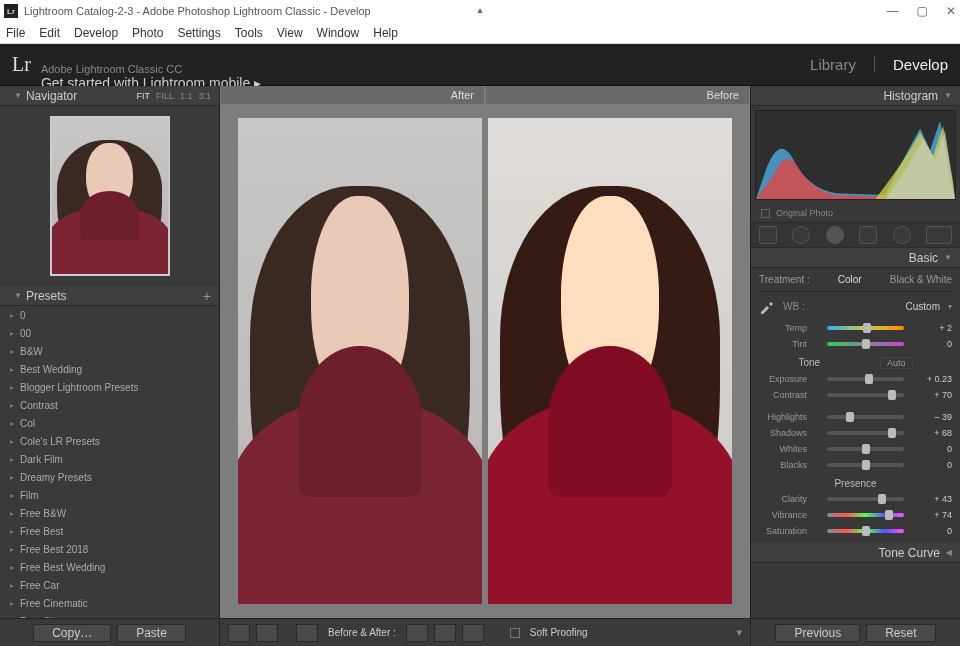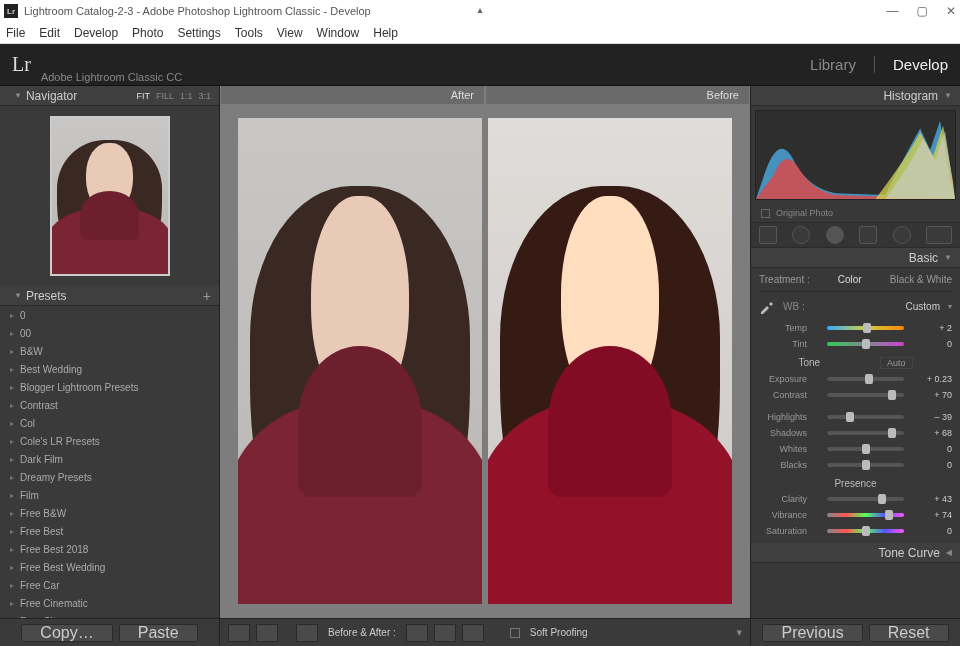--- a/index.html
+++ b/index.html
@@ -51,21 +51,21 @@
 .slider-row .knob{position:absolute;top:-3px;width:8px;height:10px;background:#bbb;border-radius:2px;transform:translateX(-50%);}
 .slider-row .val{width:28px;text-align:right;color:#ccc;font-size:9px;}
 .section-lbl{text-align:center;color:#bbb;font-size:10px;padding:5px 0 2px;display:flex;justify-content:center;gap:60px;}
 .section-lbl .auto{color:#999;border:1px solid #444;padding:0 6px;font-size:9px;}
 .ba-labels{height:18px;display:flex;}
 .ba-labels>div{flex:1;background:#6a6a6a;color:#ddd;font-size:11px;display:flex;align-items:center;justify-content:flex-end;padding-right:10px;margin:0 1px;}
 .ba-images{flex:1;display:flex;gap:6px;padding:14px 18px;}
 .ba-images .img{flex:1;background:#b8b6b4;}
 .ba-images .img.after{filter:contrast(1.15) saturate(1.25) brightness(1.05);}
 .bottombar{height:28px;background:#3a3a3a;display:flex;align-items:center;padding:0 8px;gap:6px;border-top:1px solid #222;}
-.btn{height:18px;background:#4a4a4a;border:1px solid #2a2a2a;color:#ccc;font-size:16px;padding:0 18px;display:inline-flex;align-items:center;border-radius:2px;}
+.btn{height:18px;background:#4a4a4a;border:1px solid #2a2a2a;color:#ccc;font-size:12px;padding:0 18px;display:inline-flex;align-items:center;border-radius:2px;}
 .bottombar .iconbtn{width:22px;height:18px;background:#4a4a4a;border:1px solid #2a2a2a;}
 .bottombar .lbl{font-size:10px;color:#ccc;margin:0 4px;}
 .side-btns{height:28px;background:#3a3a3a;display:flex;align-items:center;justify-content:center;gap:6px;border-top:1px solid #222;}
 .portrait{width:100%;height:100%;position:relative;overflow:hidden;background:linear-gradient(180deg,#c9c7c5 0%,#b8b5b3 100%);}
 .portrait .hair{position:absolute;width:90%;height:82%;left:5%;top:14%;background:#3a2823;border-radius:46% 46% 30% 35% / 38% 38% 50% 50%;}
 .portrait .face{position:absolute;width:40%;height:44%;left:30%;top:16%;background:#e8cab6;border-radius:46% 46% 48% 48%;}
 .portrait .hoodie{position:absolute;width:110%;height:50%;left:-5%;top:58%;background:#7a2434;border-radius:44% 44% 0 0;}
 .portrait .hoodie:before{content:"";position:absolute;width:46%;height:62%;left:27%;top:-22%;background:#6d1f2e;border-radius:50% 50% 10% 10%;}
 .edge-toggle{position:absolute;top:4px;left:50%;transform:translateX(-50%);color:#666;font-size:10px;}
 </style>
@@ -93,20 +93,21 @@
   <span>Window</span>
   <span>Help</span>
 </div>
 
 <div class="app">
 
   <div class="topband">
     <div class="lr-logo">Lr</div>
     <div class="brand">
       <small>Adobe Lightroom Classic CC</small>
+      <span>Get started with Lightroom mobile  ▸</span>
     </div>
     <div class="modules">
       <span class="mod">Library</span>
       <span class="mod active">Develop</span>
     </div>
   </div>
   <div class="edge-toggle">▴</div>
 
   <div class="workarea">
 

